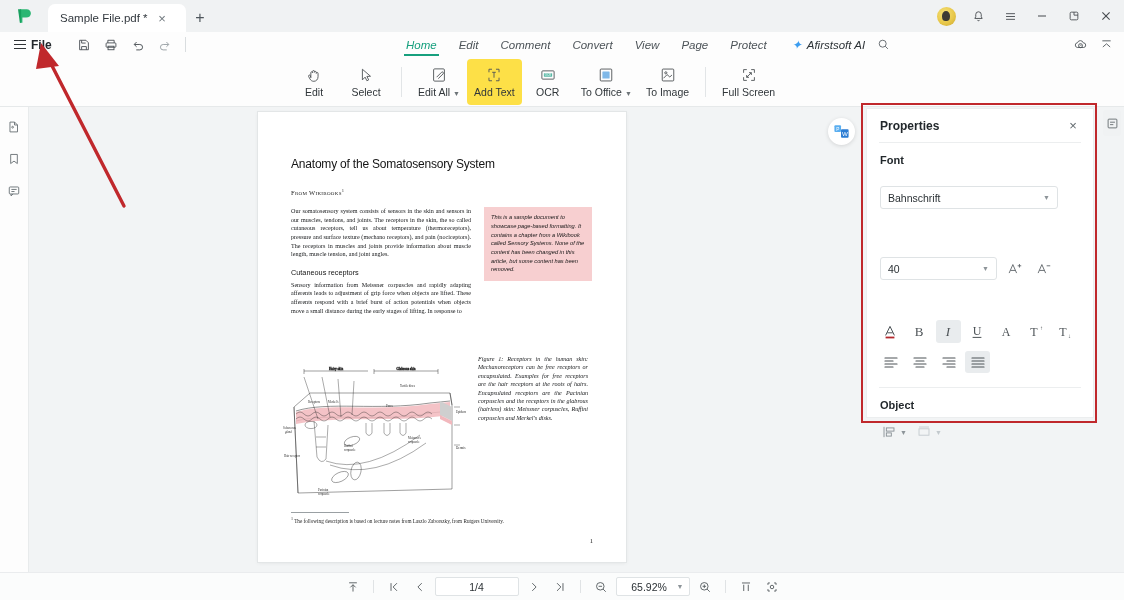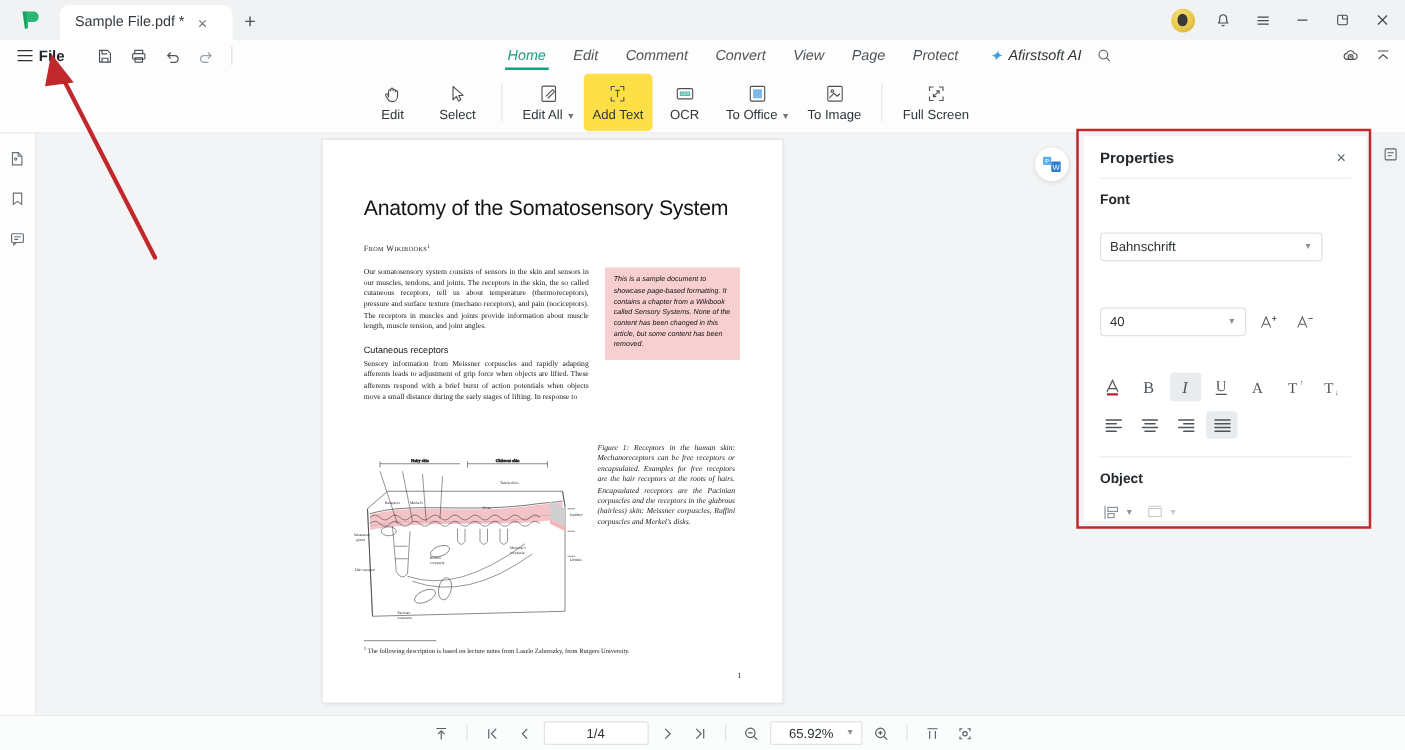--- a/index.html
+++ b/index.html
@@ -100,21 +100,21 @@
   
   .docarea {
     position: absolute; top: 107px; left: 29px; width: 1095px; height: 465px;
     background: #f2f4f5; overflow: hidden;
   }
   .page {
     position: absolute; left: 229px; top: 5px; width: 368px; height: 450px;
     background: #ffffff; box-shadow: 0 0 0 1px #e3e6e7, 0 1px 4px rgba(0,0,0,.08);
   }
   .pg-inner { position: absolute; left: 33px; top: 45px; width: 302px; }
-  .doc-title { font-size: 17px; color: #141414; letter-spacing: -.2px; font-family: "Liberation Sans", sans-serif; }
+  .doc-title { font-size: 12px; color: #141414; letter-spacing: -.2px; font-family: "Liberation Sans", sans-serif; }
   .doc-from { margin-top: 17px; font-size: 6.5px; color: #1d1d1d; font-family: "Liberation Serif", serif;
     font-variant: small-caps; letter-spacing: .3px; }
   .doc-from sup { font-size: 4.5px; }
   .body-row { margin-top: 11px; display: flex; gap: 13px; align-items: flex-start; }
   .col-l { width: 180px; }
   .col-r { width: 108px; }
   .para {
     font-family: "Liberation Serif", serif; font-size: 6.1px; line-height: 8.6px;
     color: #16181a; text-align: justify;
   }
@@ -167,21 +167,21 @@
   .props {
     position: absolute; left: 866px; top: 108px; width: 228px; height: 310px;
     background: #ffffff; border: 1px solid #eceeef;
   }
   .props-hd { height: 33px; display: flex; align-items: center; padding: 0 11px 0 13px; }
   .props-title { font-size: 12px; font-weight: bold; color: #22282c; }
   .props-x { margin-left: auto; width: 18px; height: 18px; display: flex; align-items: center;
     justify-content: center; color: #60686d; font-size: 13px; cursor: pointer; }
   .props-div { height: 1px; background: #eceeef; margin: 0 12px; }
   .sec-title { font-size: 11px; font-weight: bold; color: #22282c; padding: 11px 0 8px 13px; }
-  .fld-row { display: flex; align-items: flex-end; padding: 12px 13px; gap: 7px; margin-bottom: 13px; }
+  .fld-row { display: flex; align-items: flex-end; padding: 12px 13px; gap: 7px; margin-bottom: 24px; }
   .select {
     height: 23px; border: 1px solid #dfe3e5; border-radius: 3px; background: #fff;
     display: flex; align-items: center; padding: 0 7px; cursor: pointer;
   }
   .sel-val { font-size: 10.5px; color: #2b3135; flex: 1; white-space: nowrap; overflow: hidden; }
   .sel-car { font-size: 7px; color: #8d9499; }
   .w-font { width: 178px; }
   .w-size { width: 117px; }
   .ic-btn {
     width: 22px; height: 22px; display: flex; align-items: center; justify-content: center;

